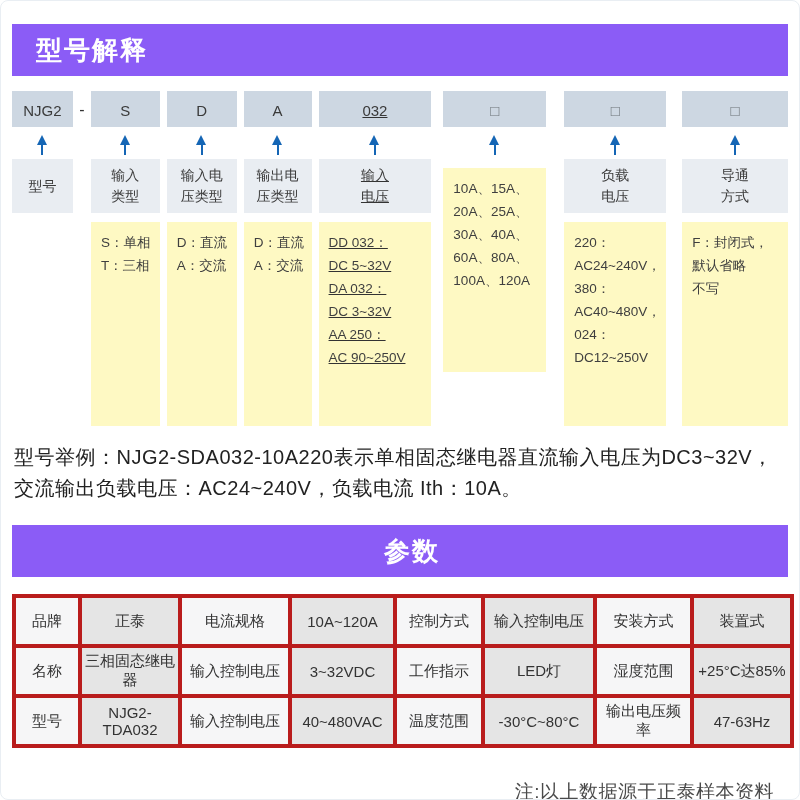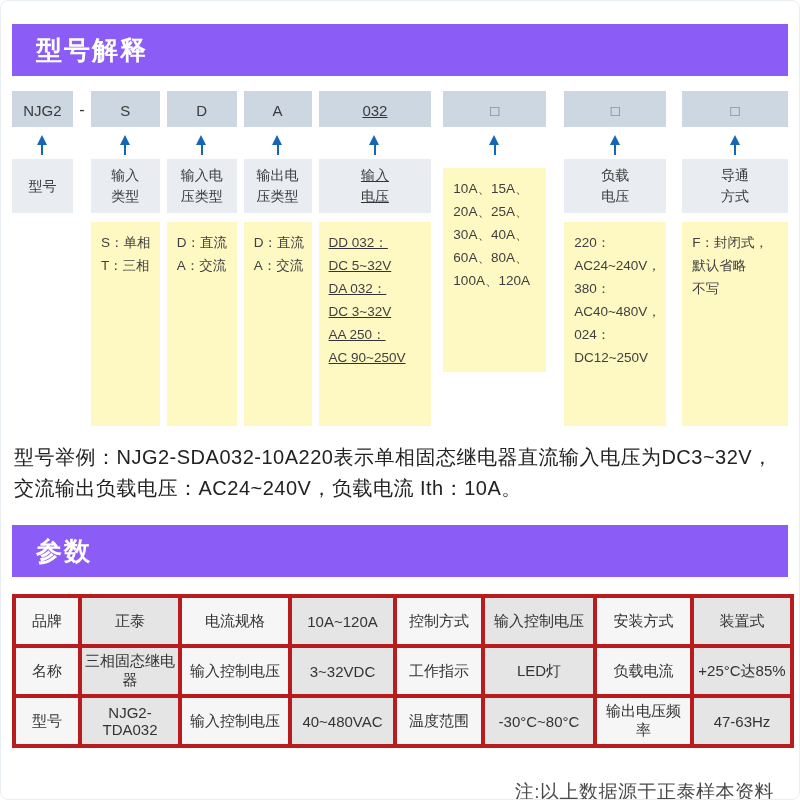--- a/index.html
+++ b/index.html
@@ -56,21 +56,21 @@
     font-size:13.5px; line-height:23px; padding:9px 6px 0 10px;
     white-space:pre-line;
   }
   
   .example {
     margin-top:16px; padding-left:2px;
     font-size:20px; line-height:31px; color:#222;
     letter-spacing:0.5px; white-space:pre-line;
   }
   
-  .params-bar { margin-top:21px; }
+  .params-bar { margin-top:21px;text-align:center; }
   table.params {
     margin-top:17px; width:778px; border-collapse:collapse; table-layout:fixed;
   }
   table.params td {
     border:4px solid #b91c1c; height:50px; text-align:center;
     font-size:15px; color:#333; padding:0 2px; overflow:hidden;
   }
   td.k { background:#f6f6f7; }
   td.v { background:#e5e5e5; }
   .note {
@@ -197,21 +197,21 @@
         <td class="k">安装方式</td>
         <td class="v">装置式</td>
       </tr>
       <tr>
         <td class="k">名称</td>
         <td class="v">三相固态继电器</td>
         <td class="k">输入控制电压</td>
         <td class="v">3~32VDC</td>
         <td class="k">工作指示</td>
         <td class="v">LED灯</td>
-        <td class="k">负载电流</td>
+        <td class="k">湿度范围</td>
         <td class="v">+25°C达85%</td>
       </tr>
       <tr>
         <td class="k">型号</td>
         <td class="v">NJG2-TDA032</td>
         <td class="k">输入控制电压</td>
         <td class="v">40~480VAC</td>
         <td class="k">温度范围</td>
         <td class="v">-30°C~80°C</td>
         <td class="k">输出电压频率</td>

